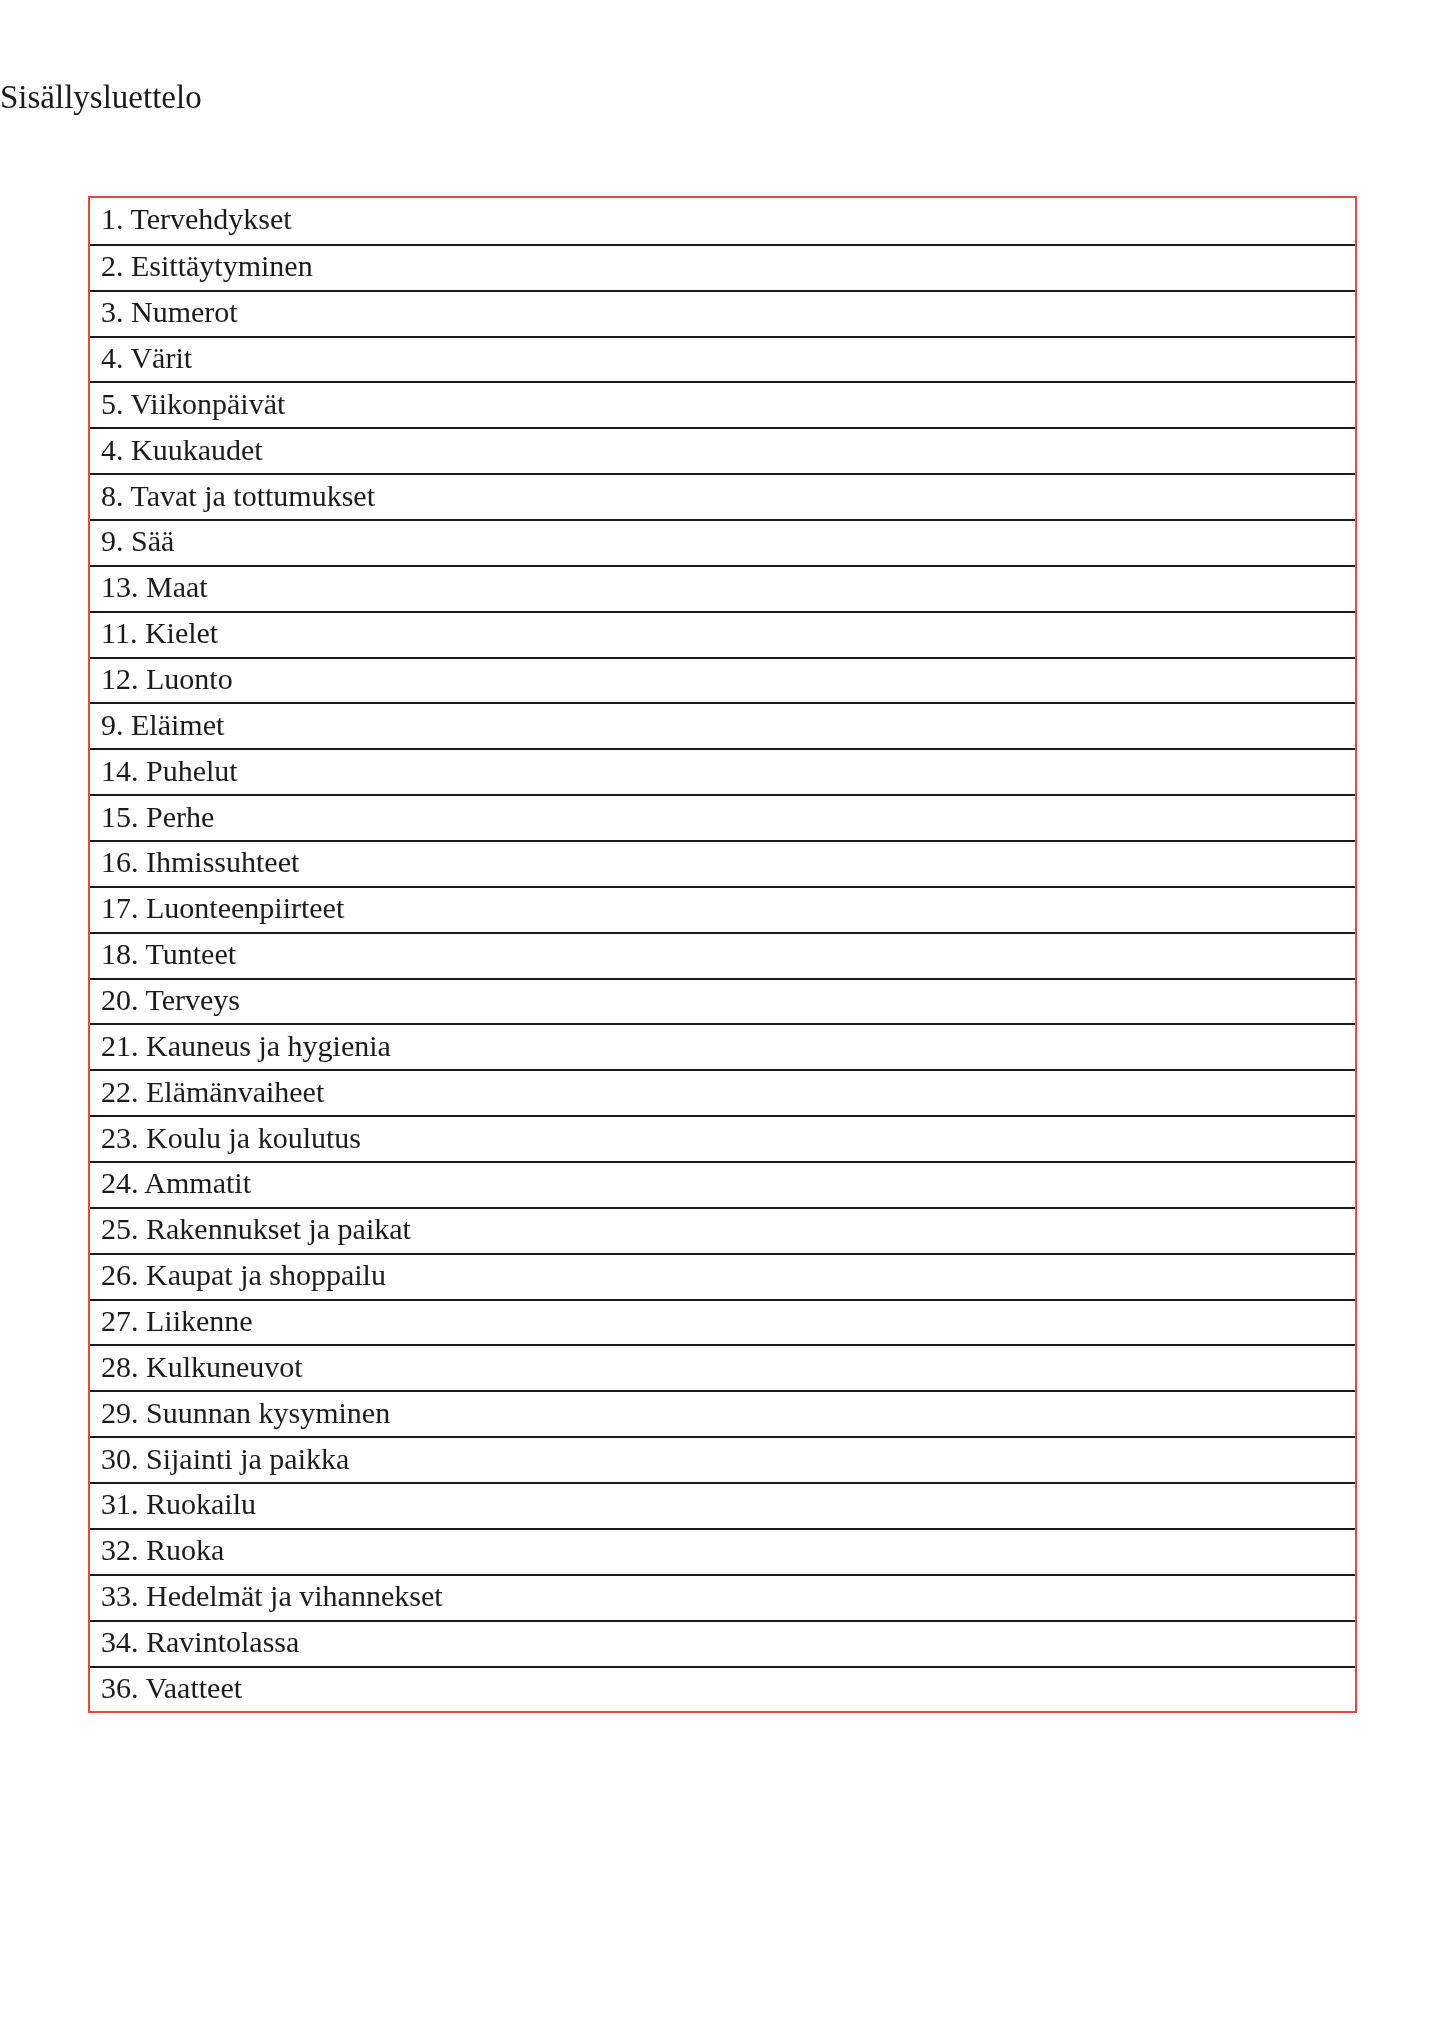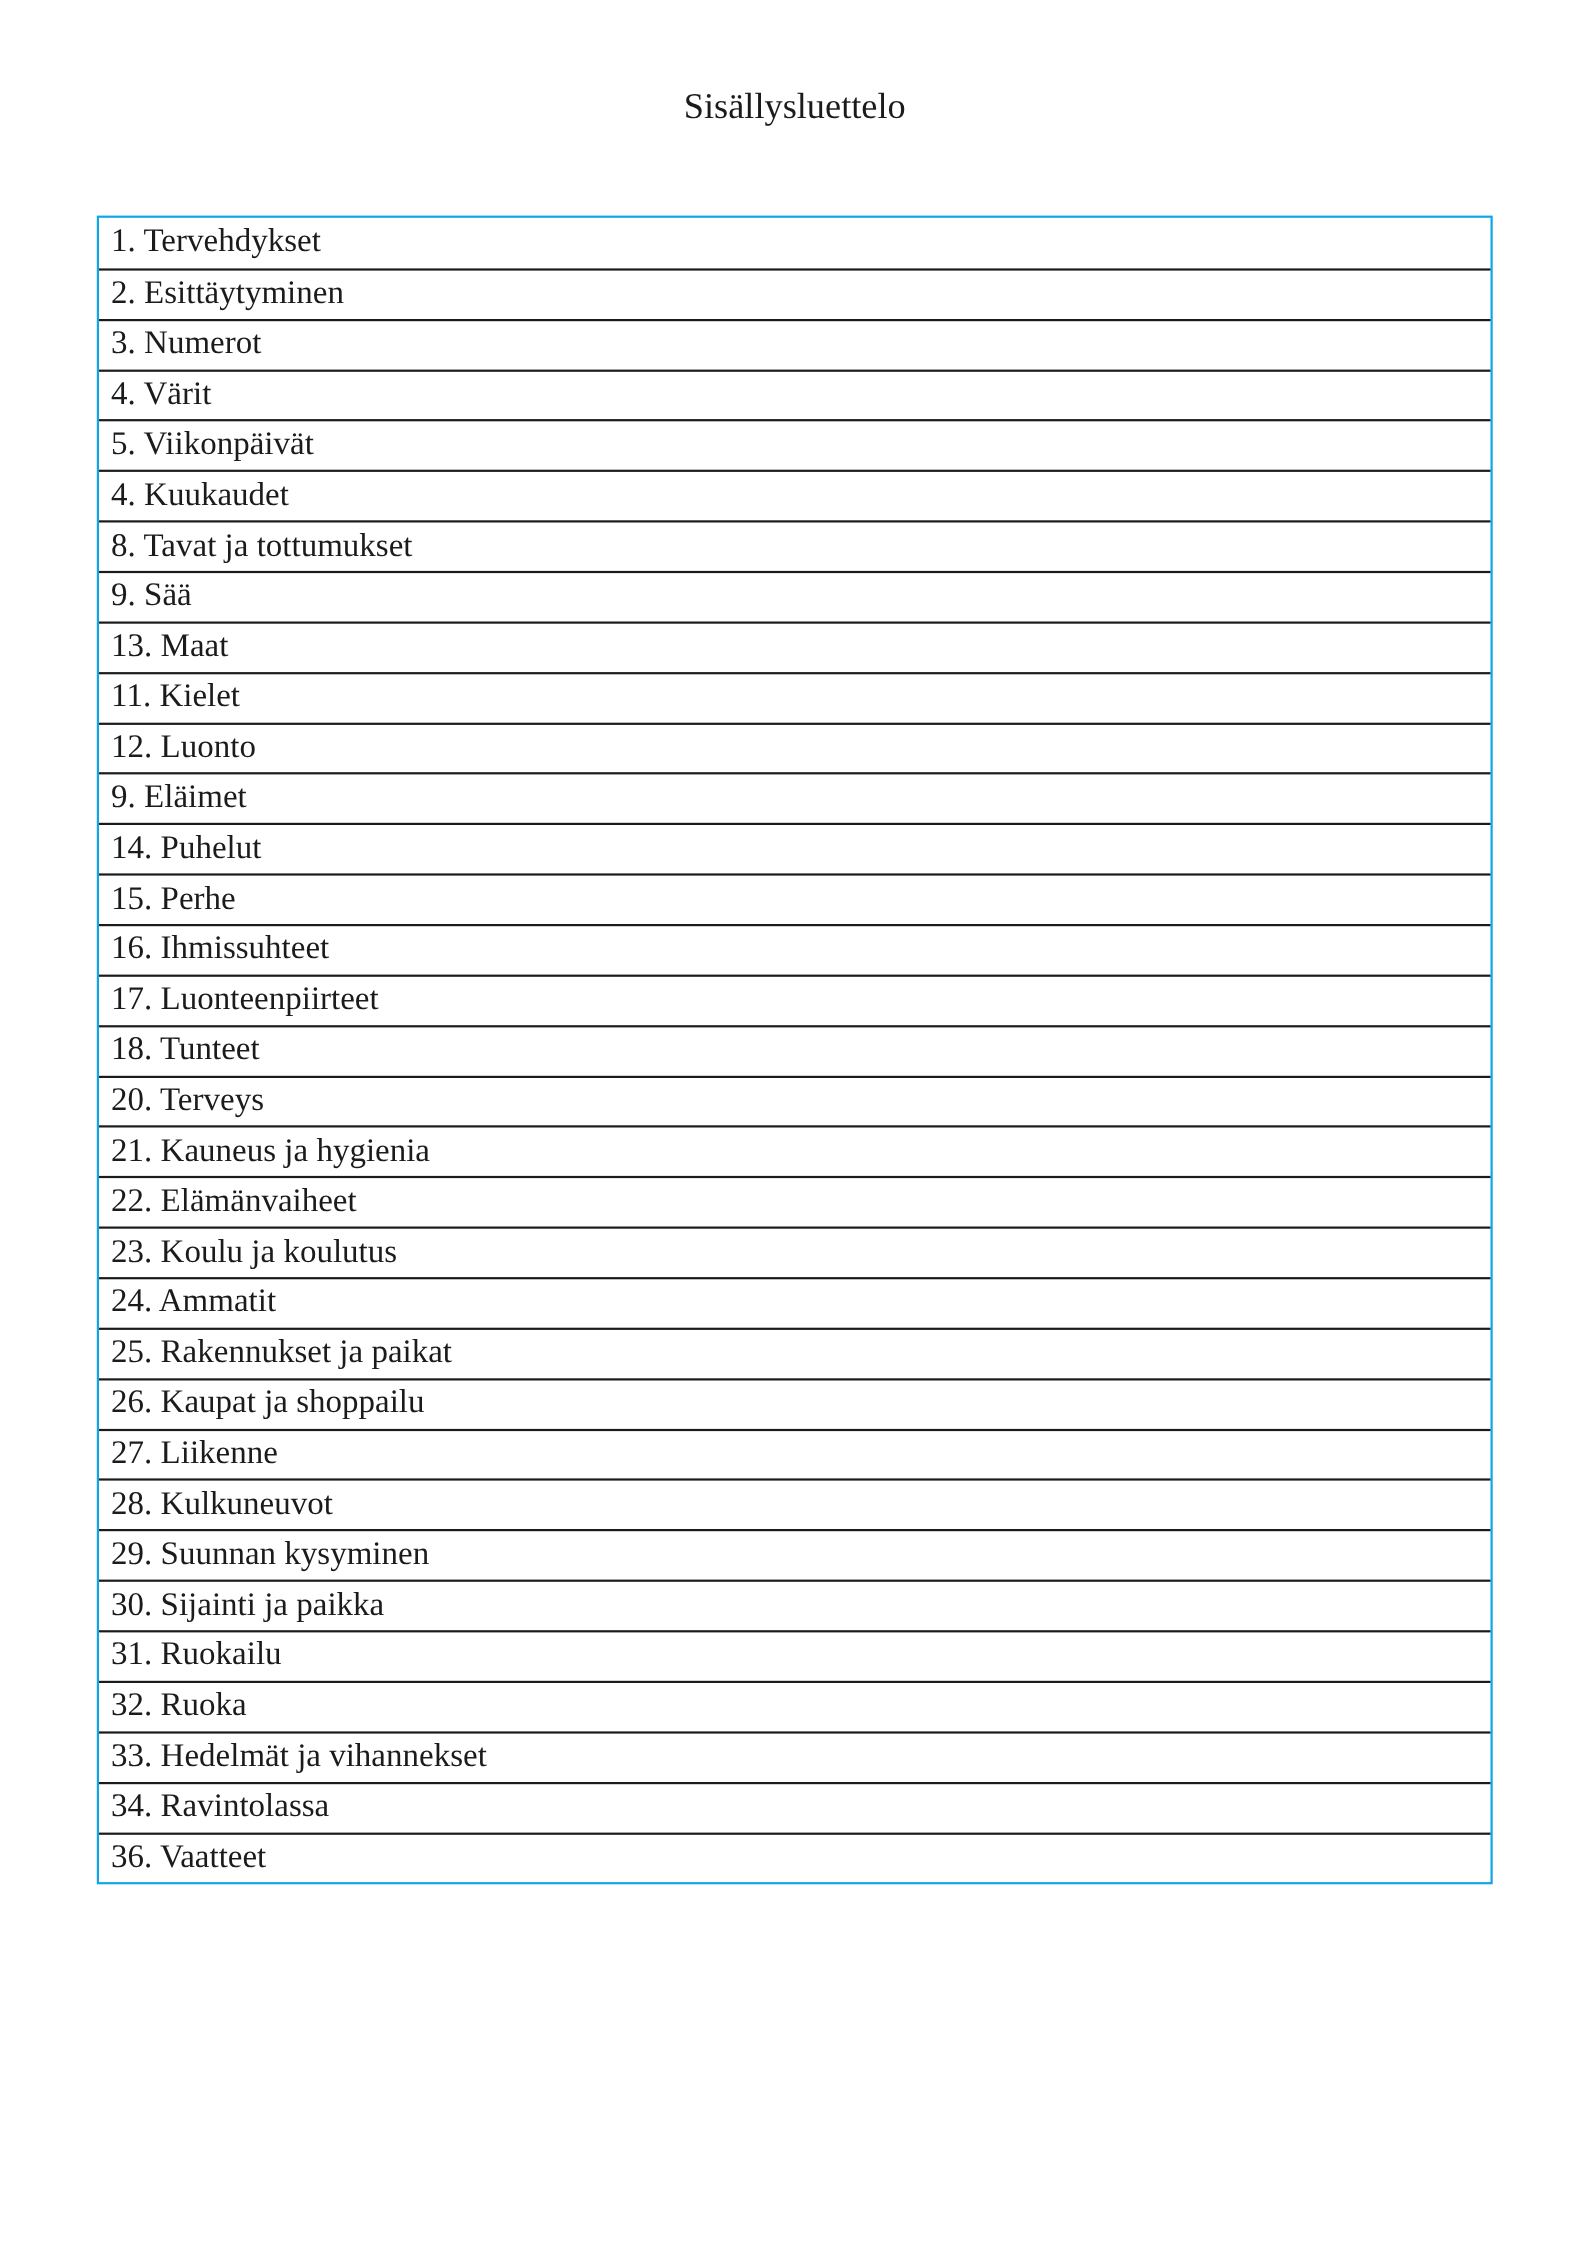--- a/index.html
+++ b/index.html
@@ -14,34 +14,33 @@
     background: #ffffff;
     font-family: "Liberation Serif", "DejaVu Serif", serif;
     color: #1b1b1b;
     overflow: hidden;
   }
   .title {
     position: absolute;
     top: 81px;
     left: 0;
     width: 100%;
-    text-align: center;
     font-size: 33px;
     font-weight: normal;
     line-height: 1;
     margin: 0;
     color: #1b1b1b;
   }
   .toc {
     position: absolute;
     left: 88px;
     top: 196px;
     width: 1269px;
     box-sizing: border-box;
-    border: 2px solid #0ea5e9;
+    border: 2px solid #ef4444;
     background: #ffffff;
   }
   .toc-row {
     box-sizing: border-box;
     height: 45.86px;
     border-top: 2px solid #1b1b1b;
     display: flex;
     align-items: center;
     padding-left: 11px;
     padding-bottom: 3px;

